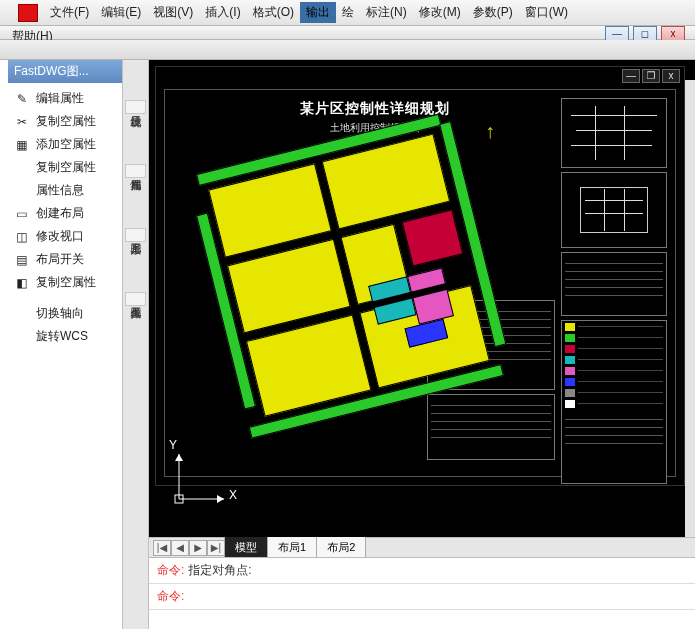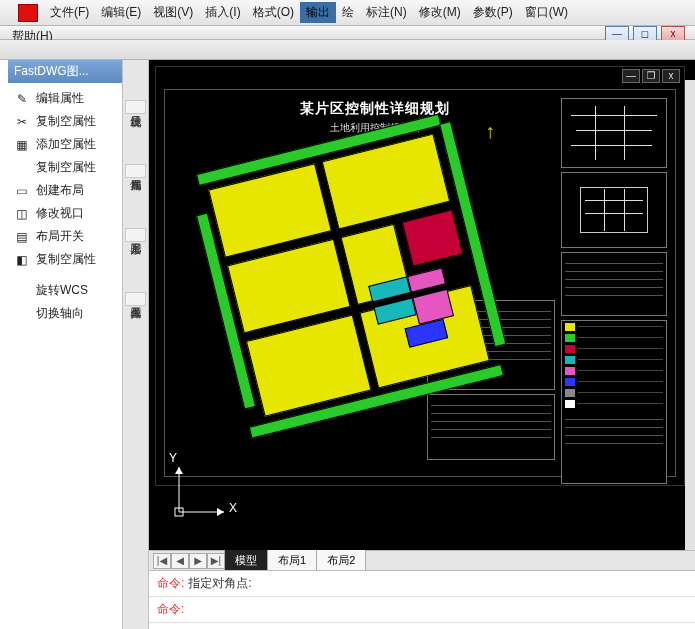--- a/index.html
+++ b/index.html
@@ -65,21 +65,21 @@
   .pink { background:#e556c0 !important; }
   .blue { background:#2a36ff !important; }
   
   .ucs { position:absolute; left:20px; bottom:20px; color:#fff; font-size:12px;}
   
   .layouttabs { height:20px; background:#e6e6e6; display:flex; align-items:center; border-top:1px solid #bbb; padding-left:4px; gap:0;}
   .navbtn { width:18px; height:16px; border:1px solid #aaa; background:#f4f4f4; text-align:center; font-size:10px; line-height:14px; color:#555;}
   .ltab { padding:6px 10px; border:1px solid #aaa; background:#f7f7f7; margin-left:-1px; font-size:11px;}
   .ltab.active { background:#222; color:#fff; }
   
-  .cmdarea { height:59px; background:#fff; border-top:1px solid #bbb; overflow:hidden;}
+  .cmdarea { height:72px; background:#fff; border-top:1px solid #bbb; overflow:hidden;}
   .cmdline { display:flex; border-bottom:1px solid #ddd; }
   .cmdlabel { color:#e33; padding:4px 2px 4px 8px; }
   .cmdtext { padding:4px 2px; color:#333; }
   
   .vscroll { position:absolute; right:0; top:20px; bottom:0; width:10px; background:#e2e2e2;}
 </style>
 </head>
 <body>
 
 <div class="menubar">
@@ -121,43 +121,47 @@
         </div>
       <div class="panel-item">
           <span class="pico">▦</span>
           <span>添加空属性</span>
         </div>
       <div class="panel-item">
           <span class="pico"></span>
           <span>复制空属性</span>
         </div>
       <div class="panel-item">
+          <span class="pico"></span>
+          <span>属性信息</span>
+        </div>
+      <div class="panel-item">
           <span class="pico">▭</span>
           <span>创建布局</span>
         </div>
       <div class="panel-item">
           <span class="pico">◫</span>
           <span>修改视口</span>
         </div>
       <div class="panel-item">
           <span class="pico">▤</span>
           <span>布局开关</span>
         </div>
       <div class="panel-item">
           <span class="pico">◧</span>
           <span>复制空属性</span>
         </div>
       <div style="height:8px"></div>
       <div class="panel-item">
           <span class="pico"></span>
+          <span>切换轴向</span>
+        </div>
+      <div class="panel-item">
+          <span class="pico"></span>
           <span>旋转WCS</span>
-        </div>
-      <div class="panel-item">
-          <span class="pico"></span>
-          <span>切换轴向</span>
         </div>
     </div>
   </div>
 
   <div class="vtabs">
     <div class="vtab">显示统计</div>
     <div class="vtab">属性布局</div>
     <div class="vtab">图形工具</div>
     <div class="vtab">图像工具</div>
   </div>

